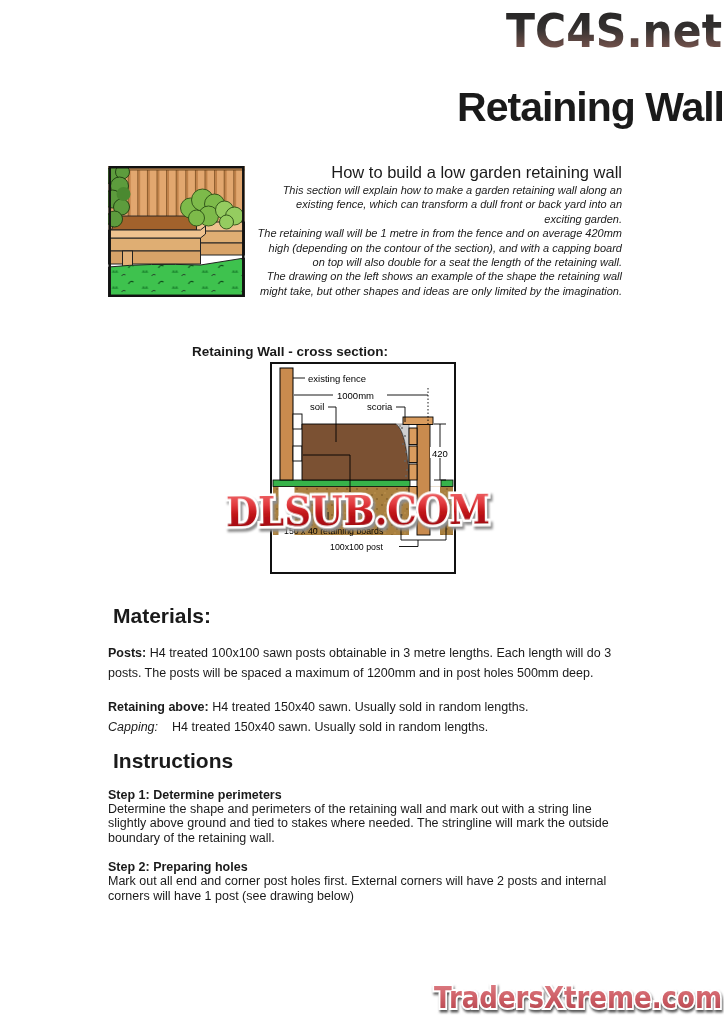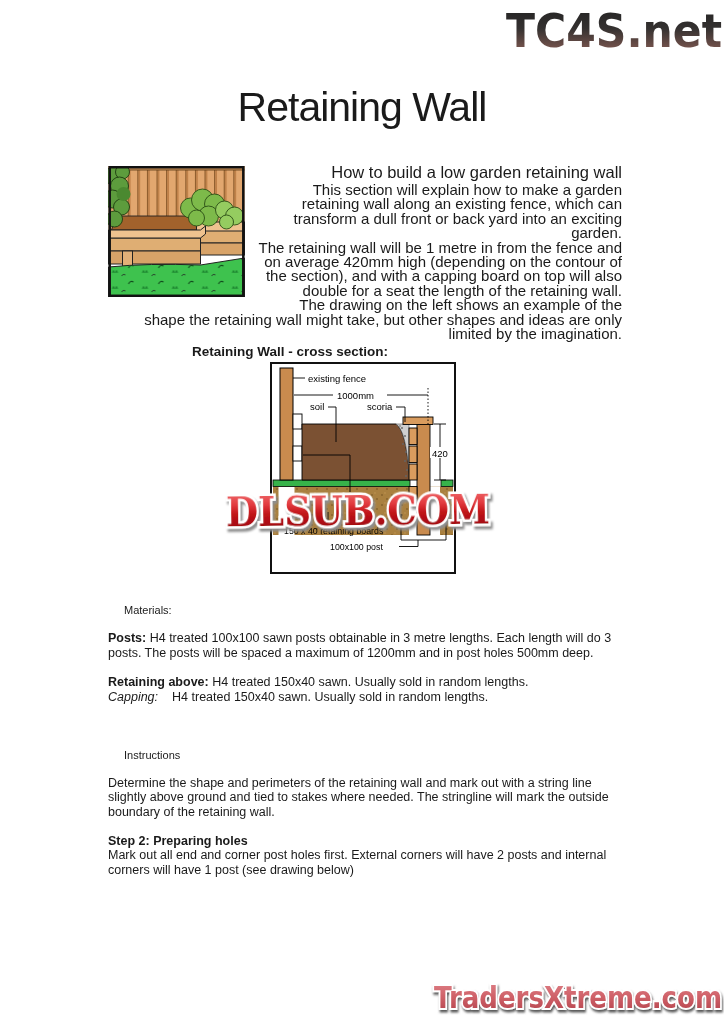--- a/index.html
+++ b/index.html
@@ -1,34 +1,34 @@
 <!DOCTYPE html>
 <html><head>
 <meta charset="utf-8">
 <style>
   html,body{margin:0;padding:0;background:#888;}
   #page{position:relative;width:724px;height:1024px;background:#ffffff;overflow:hidden;
         font-family:"Liberation Sans",sans-serif;color:#1a1a1a;padding-left:8px;}
-  #page-title{position:absolute;top:84px;left:0;width:724px;text-align:center;
-        font-size:41px;font-weight:normal;letter-spacing:-1px;}
+  #page-title{position:absolute;top:84px;left:0;width:724px;text-align:right;
+        font-size:41px;font-weight:bold;letter-spacing:-1px;}
   #tc4s-logo{position:absolute;top:2px;right:2px;}
   #footer-logo{position:absolute;top:976px;right:2px;}
   #intro{position:absolute;top:163px;left:108px;width:514px;text-align:right;}
   #intro h2{font-size:16.5px;font-weight:normal;margin:0 0 1px 0;}
-  #intro p{font-size:15px;line-height:14.4px;margin:0;}
+  #intro p{font-size:11px;line-height:14.4px;margin:0;font-style:italic;}
   .garden-figure{float:left;width:137px;height:131px;margin:3px 12px 4px 0;}
   #xsec-title{position:absolute;top:344px;left:0;width:580px;text-align:center;
         font-size:13.5px;font-weight:bold;}
   #xsec{position:absolute;top:362px;left:270px;z-index:1;}
   #watermark{position:absolute;top:485px;left:220px;z-index:5;transform:rotate(-0.6deg);}
   .svgtext{font-family:"Liberation Sans",sans-serif;}
   #materials{position:absolute;top:604px;left:108px;width:514px;}
   #instructions{position:absolute;top:749px;left:108px;width:514px;}
-  .sec-head{font-size:11px;font-weight:normal;margin:0 0 15px 16px;}
-  .body-p{font-size:12.5px;line-height:15px;margin:7px 0 14px 0;}
+  .sec-head{font-size:21px;font-weight:bold;margin:0 0 15px 5px;}
+  .body-p{font-size:12.5px;line-height:20px;margin:7px 0 14px 0;}
   .step-title{font-size:12.5px;font-weight:bold;margin:15px 0 0 0;}
   .step-body{font-size:12.5px;line-height:14.4px;margin:0;}
   .cap-label{font-style:italic;font-weight:normal;margin-right:14px;}
   b.inline-label{font-weight:bold;}
 </style>
 </head>
 <body>
 
 <div id="page">
 
@@ -206,20 +206,21 @@
 
   <div id="materials">
     <div class="sec-head">Materials:</div>
     <p class="body-p"><b class="inline-label">Posts:</b> <span>H4 treated 100x100 sawn posts obtainable in 3 metre lengths. Each length will do 3 posts. The posts will be spaced a maximum of 1200mm and in post holes 500mm deep.</span></p>
     <p class="body-p"><b class="inline-label">Retaining above:</b> <span>H4 treated 150x40 sawn. Usually sold in random lengths.</span><br>
       <i class="cap-label">Capping:</i><span>H4 treated 150x40 sawn. Usually sold in random lengths.</span></p>
   </div>
 
   <div id="instructions">
     <div class="sec-head">Instructions</div>
+    <p class="step-title">Step 1: Determine perimeters</p>
     <p class="step-body">Determine the shape and perimeters of the retaining wall and mark out with a string line slightly above ground and tied to stakes where needed. The stringline will mark the outside boundary of the retaining wall.</p>
     <p class="step-title">Step 2: Preparing holes</p>
     <p class="step-body">Mark out all end and corner post holes first. External corners will have 2 posts and internal corners will have 1 post (see drawing below)</p>
   </div>
 
   <svg id="footer-logo" width="302" height="46" viewBox="0 0 302 46">
     <defs>
       <linearGradient id="pinkgrad" x1="0" y1="0" x2="0" y2="1">
         <stop offset="0" stop-color="#e0848b"></stop>
         <stop offset="0.5" stop-color="#cf6168"></stop>

